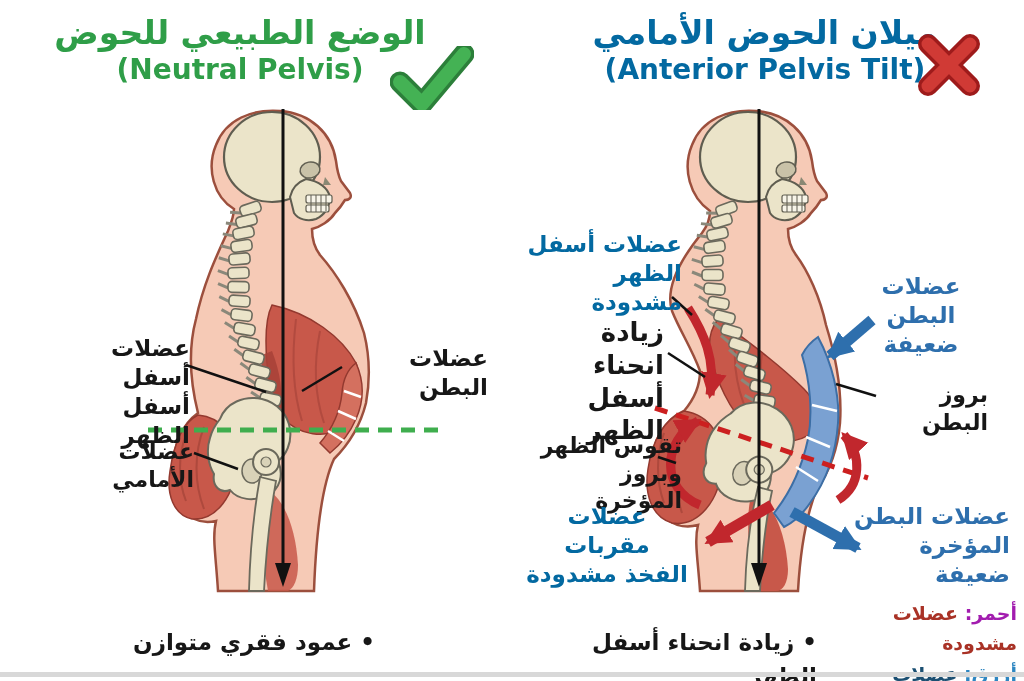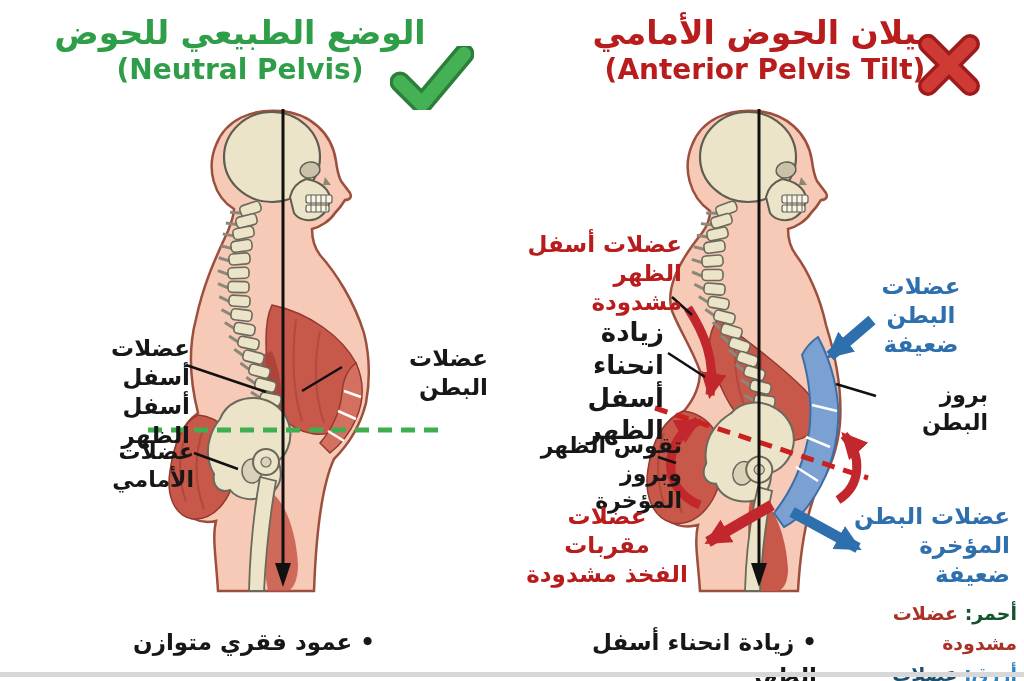--- a/index.html
+++ b/index.html
@@ -3,31 +3,31 @@
 <meta charset="utf-8">
 <style>
   html,body{margin:0;padding:0;background:#fff;}
   #canvas{position:relative;width:1024px;height:681px;background:#ffffff;overflow:hidden;
           font-family:"DejaVu Sans",sans-serif;padding-left:24px;}
   .abs{position:absolute;}
   .title{font-weight:bold;text-align:center;line-height:1.18;}
   .title .l1{font-size:33px;}
   .title .l2{font-size:28px;text-align:center;}
   .t-green{color:#2f9e48;}
-  .t-red{color:#b91c1c;}
+  .t-red{color:#0369a1;}
   .t-blue{color:#2e6fad;}
   .t-black{color:#171717;}
   .lbl{position:absolute;font-weight:bold;line-height:1.26;white-space:pre-line;}
   .rtl{direction:rtl;}
   .ar{text-align:right;}
   .ac{text-align:center;}
   .bullets{position:absolute;font-weight:bold;font-size:23px;color:#171717;line-height:1.45;
            direction:rtl;text-align:right;white-space:pre-line;}
   .legend{position:absolute;font-weight:bold;font-size:19px;line-height:1.6;direction:rtl;text-align:right;}
-  .legend .term-red{color:#14532d;}
+  .legend .term-red{color:#a21caf;}
   .legend .desc-red{color:#a93226;}
   .legend .term-blue{color:#2e86c1;}
   .legend .desc-blue{color:#1b4f72;}
   #bottom-strip{position:absolute;left:0;top:672px;width:1024px;height:5px;background:#d8d8d8;}
   svg{display:block;}
 </style>
 </head>
 <body>
 
 <div id="canvas">

